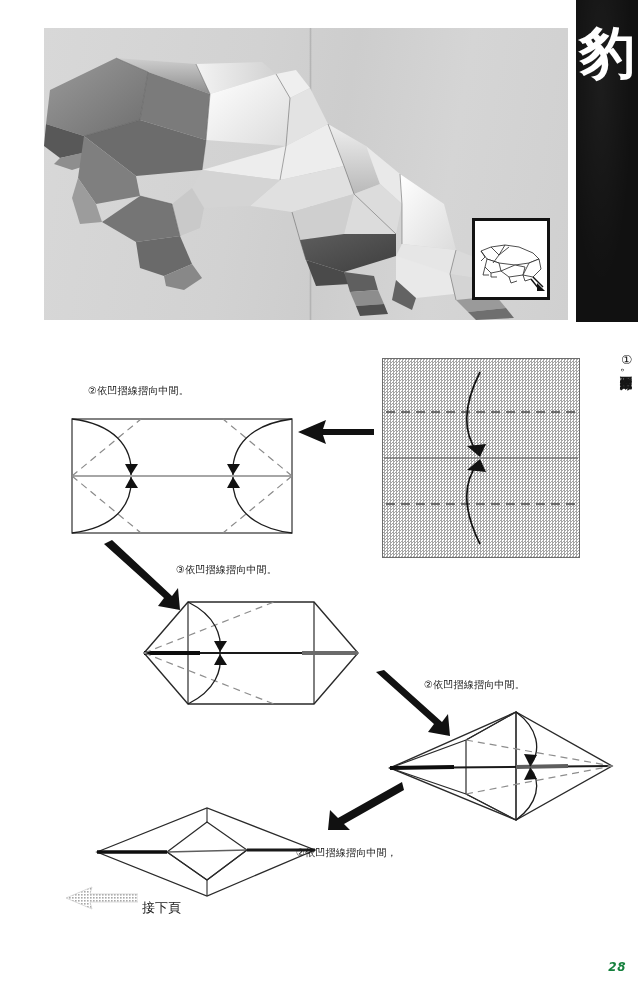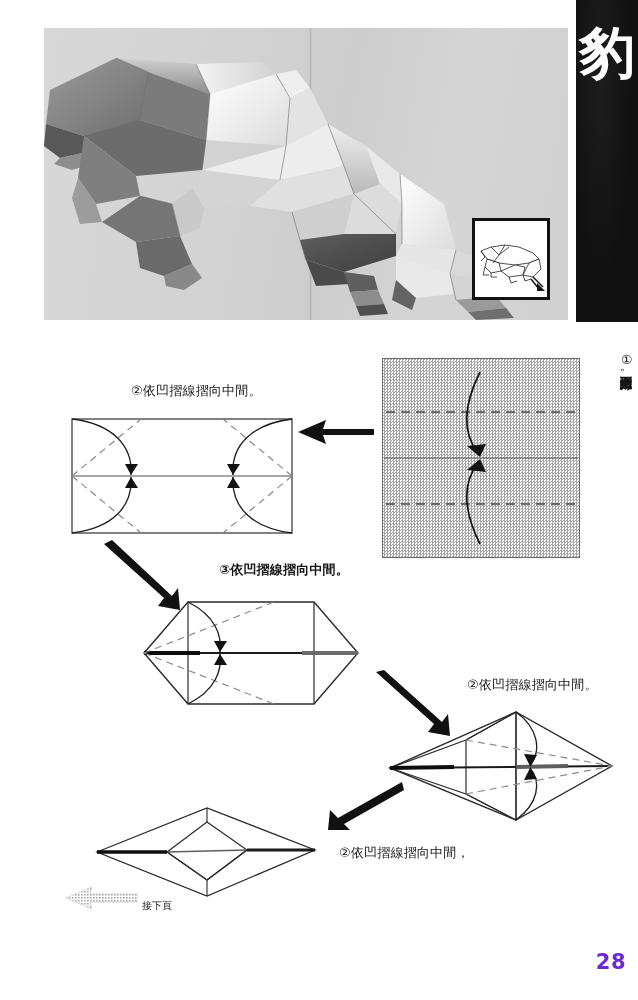--- a/index.html
+++ b/index.html
@@ -90,27 +90,26 @@
   #diagram-area {
     position: absolute;
     left: 0;
     top: 322px;
     width: 638px;
     height: 678px;
   }
 
   .step-caption {
     position: absolute;
-    font-size: 13px;
+    font-size: 10px;
     line-height: 18px;
     letter-spacing: .2px;
     color: #161616;
     white-space: nowrap;
     font-family: "DejaVu Sans", "Liberation Sans", sans-serif;
-    margin-left: 43px;
   }
   .step-caption.multiline { white-space: normal; }
 
   
   #cap-1 {
     position: absolute;
     right: 4px;
     top: 30px;
     width: 20px;
     font-size: 12.5px;
@@ -152,34 +151,35 @@
     left: 66px;
     top: 563px;
     width: 180px;
     height: 40px;
   }
   #next-page-arrow { position: absolute; left: 0; top: 0; }
   #next-page-label {
     position: absolute;
     left: 76px;
     top: 14px;
-    font-size: 10px;
+    font-size: 13px;
     color: #222222;
     white-space: nowrap;
   }
 
   
   #page-number {
     position: absolute;
     right: 12px;
     bottom: 26px;
-    font-size: 21px;
+    font-size: 12px;
     font-weight: 700;
-    color: #6d28d9;
+    color: #15803d;
     letter-spacing: .5px;
+    font-style: italic;
   }
 </style>
 </head>
 <body>
 
 <div id="photo-panel">
   <div id="photo-bg-grad"></div>
   <div id="photo-seam"></div>
 
   <svg id="leopard-svg" viewBox="0 0 524 292">
@@ -350,21 +350,21 @@
       <polygon points="162,59 156,70 169,70" fill="#111"></polygon>
     </svg>
   </div>
 
   <div class="big-arrow" style="left:98px; top:218px;">
     <svg width="88" height="72" viewBox="0 0 88 72">
       <polygon points="6,4 14,0 74,56 80,48 82,70 60,66 66,58" fill="#111"></polygon>
     </svg>
   </div>
 
-  <div class="step-caption" style="left:176px; top:239px;font-weight:bold;">③依凹摺線摺向中間。</div>
+  <div class="step-caption" style="left:176px; top:239px;">③依凹摺線摺向中間。</div>
 
   <div class="fig" style="left:142px; top:278px;">
     <svg width="218" height="106" viewBox="0 0 218 106">
 
       <polygon points="2,53 46,2 172,2 216,53 172,104 46,104" fill="#ffffff" stroke="#2a2a2a" stroke-width="1.4"></polygon>
 
       <line x1="46" y1="2" x2="46" y2="104" stroke="#2a2a2a" stroke-width="1.2"></line>
       <line x1="172" y1="2" x2="172" y2="104" stroke="#2a2a2a" stroke-width="1.2"></line>
 
       <line x1="2" y1="53" x2="216" y2="53" stroke="#1a1a1a" stroke-width="2.2"></line>

